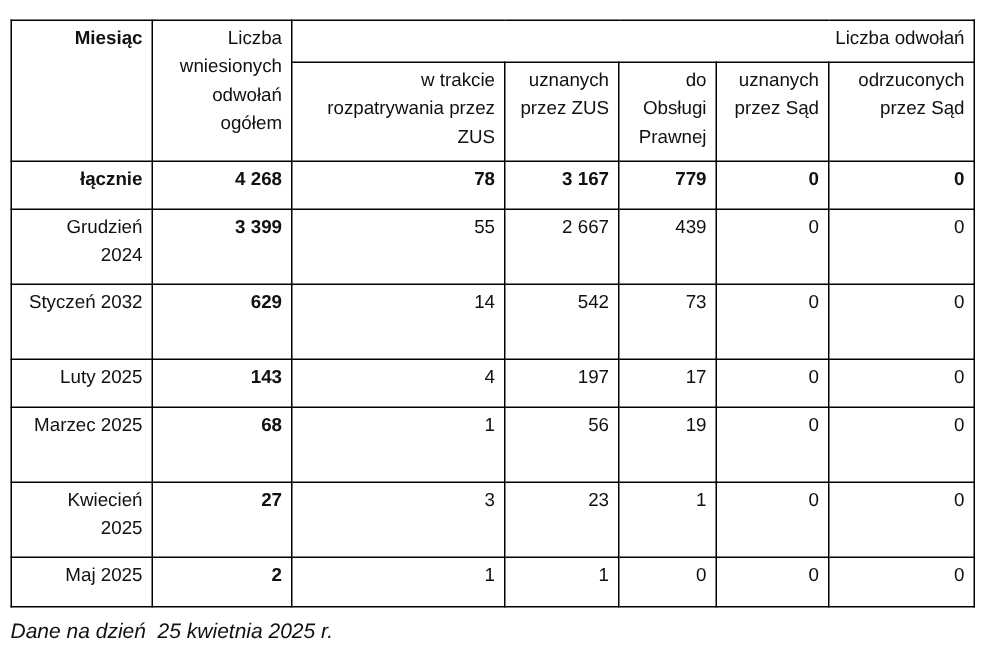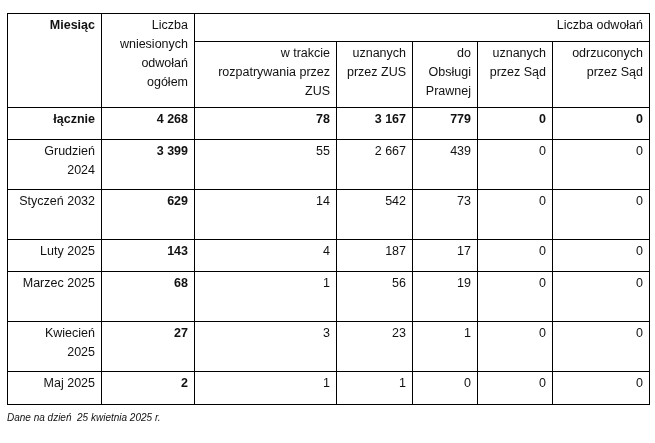--- a/index.html
+++ b/index.html
@@ -39,21 +39,21 @@
     .h-top { height: 28px; }
     .h-sub { height: 66px; }
     .r-total td { height: 29px; }
     .r-tall td { height: 47px; }
     .r-short td { height: 29px; }
     .r-last td { height: 30px; }
     .footnote {
       position: absolute;
       left: 7px;
       top: 412px;
-      font-size: 10px;
+      font-size: 14px;
       font-style: italic;
       color: #111111;
       white-space: pre;
     }
   </style>
 </head>
 <body>
 
 <table class="data">
   <colgroup>
@@ -104,21 +104,21 @@
       <td>14</td>
       <td>542</td>
       <td>73</td>
       <td>0</td>
       <td>0</td>
     </tr>
     <tr class="r-short">
       <td>Luty 2025</td>
       <td class="bold">143</td>
       <td>4</td>
-      <td>187</td>
+      <td>197</td>
       <td>17</td>
       <td>0</td>
       <td>0</td>
     </tr>
     <tr class="r-tall">
       <td>Marzec 2025</td>
       <td class="bold">68</td>
       <td>1</td>
       <td>56</td>
       <td>19</td>

